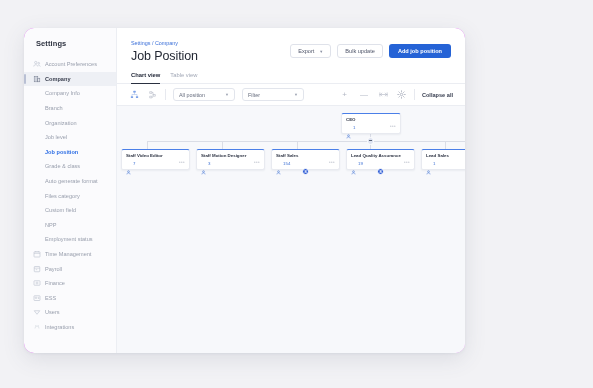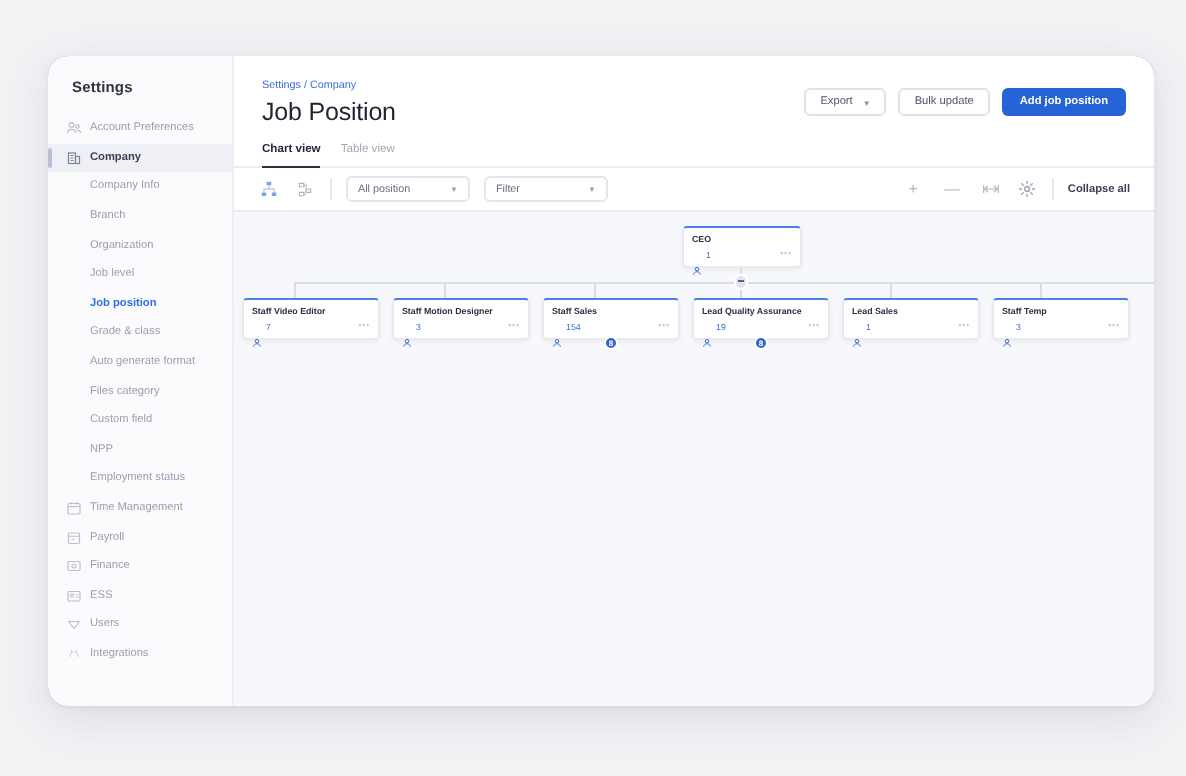--- a/index.html
+++ b/index.html
@@ -5,21 +5,21 @@
   * { box-sizing: border-box; margin: 0; padding: 0; }
   html, body {
     width: 593px; height: 388px;
     background: #f2f2f5;
     font-family: "Liberation Sans", sans-serif;
     overflow: hidden;
   }
   .app-window {
     position: absolute;
     left: 24px; top: 28px;
-    width: 553px; height: 325px;
+    width: 441px; height: 325px;
     background: #d946ef;
     border-radius: 10px;
     box-shadow: 0 6px 22px rgba(80,85,110,0.13), 0 1px 3px rgba(80,85,110,0.08);
     display: flex;
     overflow: hidden;
   }
 
   
   .sidebar {
     width: 93px;

